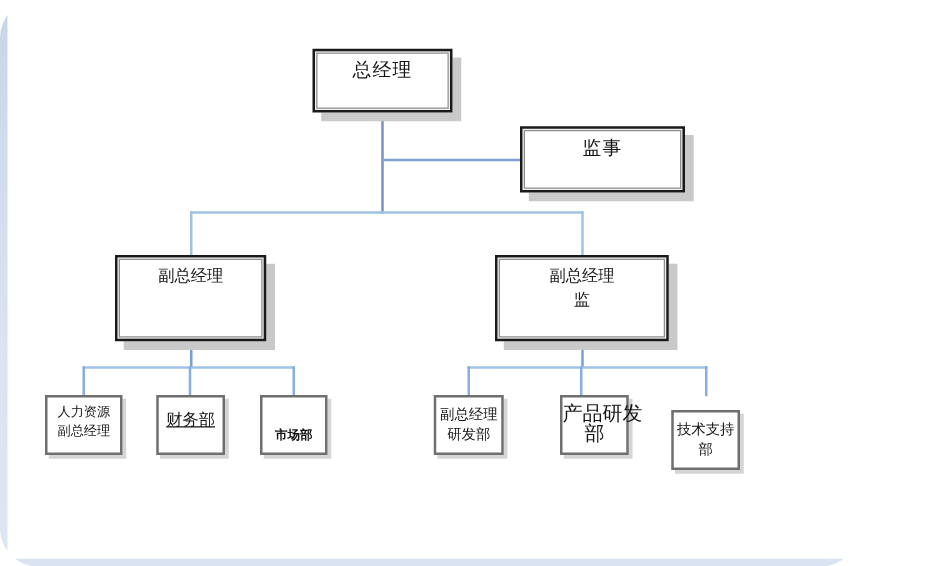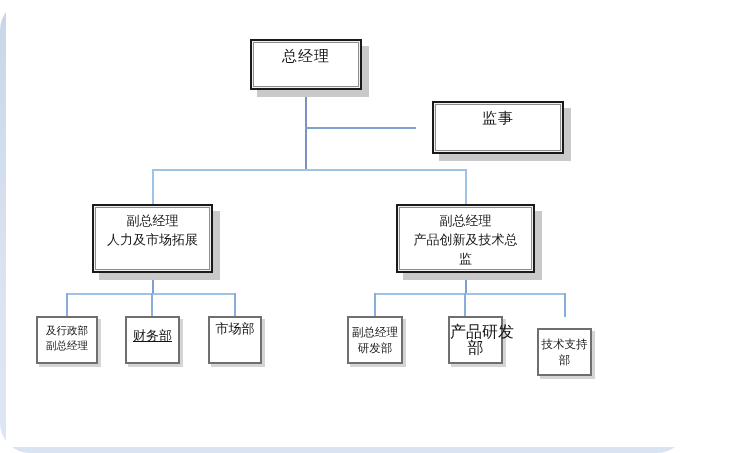--- a/index.html
+++ b/index.html
@@ -24,27 +24,27 @@
   }
   .tier-top {
     border:2px solid #1a1a1a;
     box-shadow:7px 7px 0 #c9c9c9, inset 0 0 0 1px #f0f0f0, inset 0 0 0 2px #8e8e8e;
   }
   .tier-dept {
     border:2px solid #6f6f6f;
     box-shadow:3px 3px 0 #d5d5d5;
   }
   #node-gm        { left:250px; top:39px;  width:112px; height:51px; font-size:15px; padding-top:6px; letter-spacing:1px; }
-  #node-supervisor{ left:416px; top:101px; width:132px; height:53px; font-size:15px; padding-top:6px; letter-spacing:1px;margin-left:16px; }
+  #node-supervisor{ left:416px; top:101px; width:132px; height:53px; font-size:15px; padding-top:6px; letter-spacing:1px; }
   #node-vp-hr     { left:92px;  top:204px; width:121px; height:69px; font-size:13px; padding-top:5px; line-height:19px; }
   #node-vp-tech   { left:396px; top:204px; width:139px; height:69px; font-size:13px; padding-top:5px; line-height:19px; }
   .dept           { top:316px; height:48px; }
   #node-hr-admin  { left:36px;  width:62px; font-size:10.5px; padding-top:5px; line-height:15px; }
   #node-finance   { left:125px; width:55px; font-size:13px;   padding-top:9px;text-decoration:underline; }
-  #node-marketing { left:208px; width:54px; font-size:13px;   padding-top:2px; }
+  #node-marketing { left:208px; width:54px; font-size:10px;   padding-top:23px;font-weight:bold; }
   #node-sys-rd    { left:347px; width:56px; font-size:11.5px; padding-top:6px; line-height:16px; }
   #node-prod-rd   { left:448px; width:55px; font-size:16px; padding-top:6px; line-height:16px; }
   #node-tech-sup  { left:537px; width:55px; font-size:11.5px; padding-top:6px; line-height:16px;margin-top:12px; }
 
   .conn { position:absolute; }
   .h { height:2px; }
   .v { width:2px; }
   .c-light { background:#9fc3e6; }
   .c-dark  { background:#7792c3; }
   .c-mid   { background:#87aedd; }
@@ -92,31 +92,29 @@
   <div class="node tier-top" id="node-gm">
     <div>总经理</div>
   </div>
 
   <div class="node tier-top" id="node-supervisor">
     <div>监事</div>
   </div>
 
   <div class="node tier-top" id="node-vp-hr">
     <div>副总经理</div>
-    <div>人力及市场拓展</div>
   </div>
 
   <div class="node tier-top" id="node-vp-tech">
     <div>副总经理</div>
-    <div>产品创新及技术总</div>
     <div>监</div>
   </div>
 
   <div class="node tier-dept dept" id="node-hr-admin">
-    <div>及行政部</div>
+    <div>人力资源</div>
     <div>副总经理</div>
   </div>
 
   <div class="node tier-dept dept" id="node-finance">
     <div>财务部</div>
   </div>
 
   <div class="node tier-dept dept" id="node-marketing">
     <div>市场部</div>
   </div>

